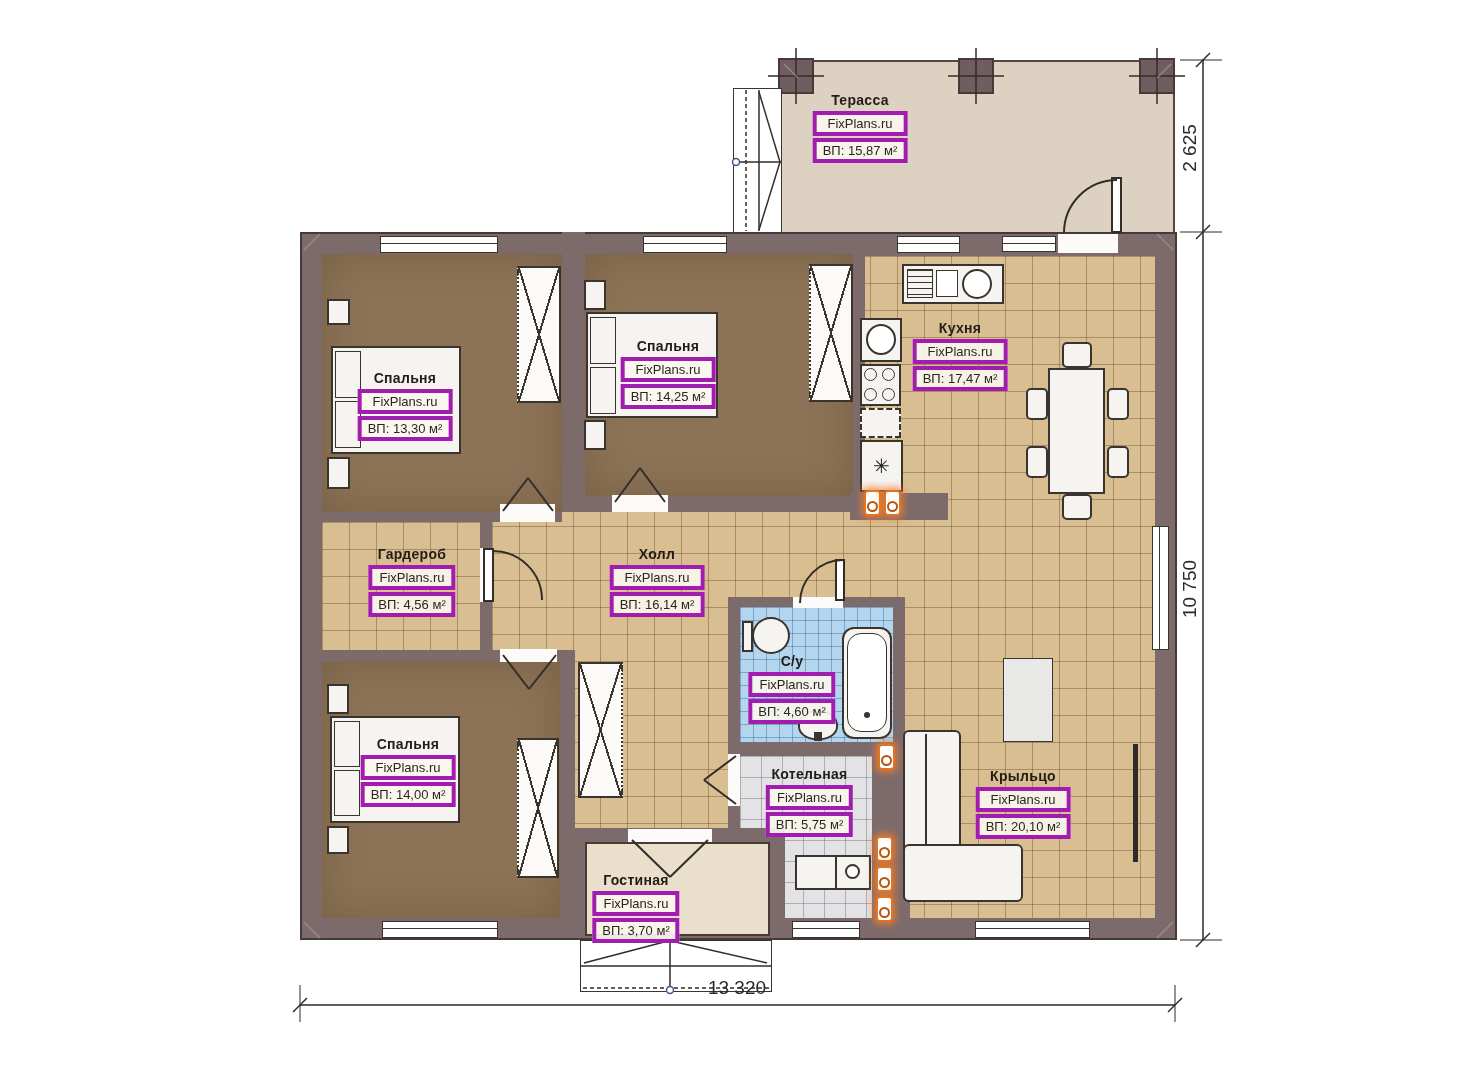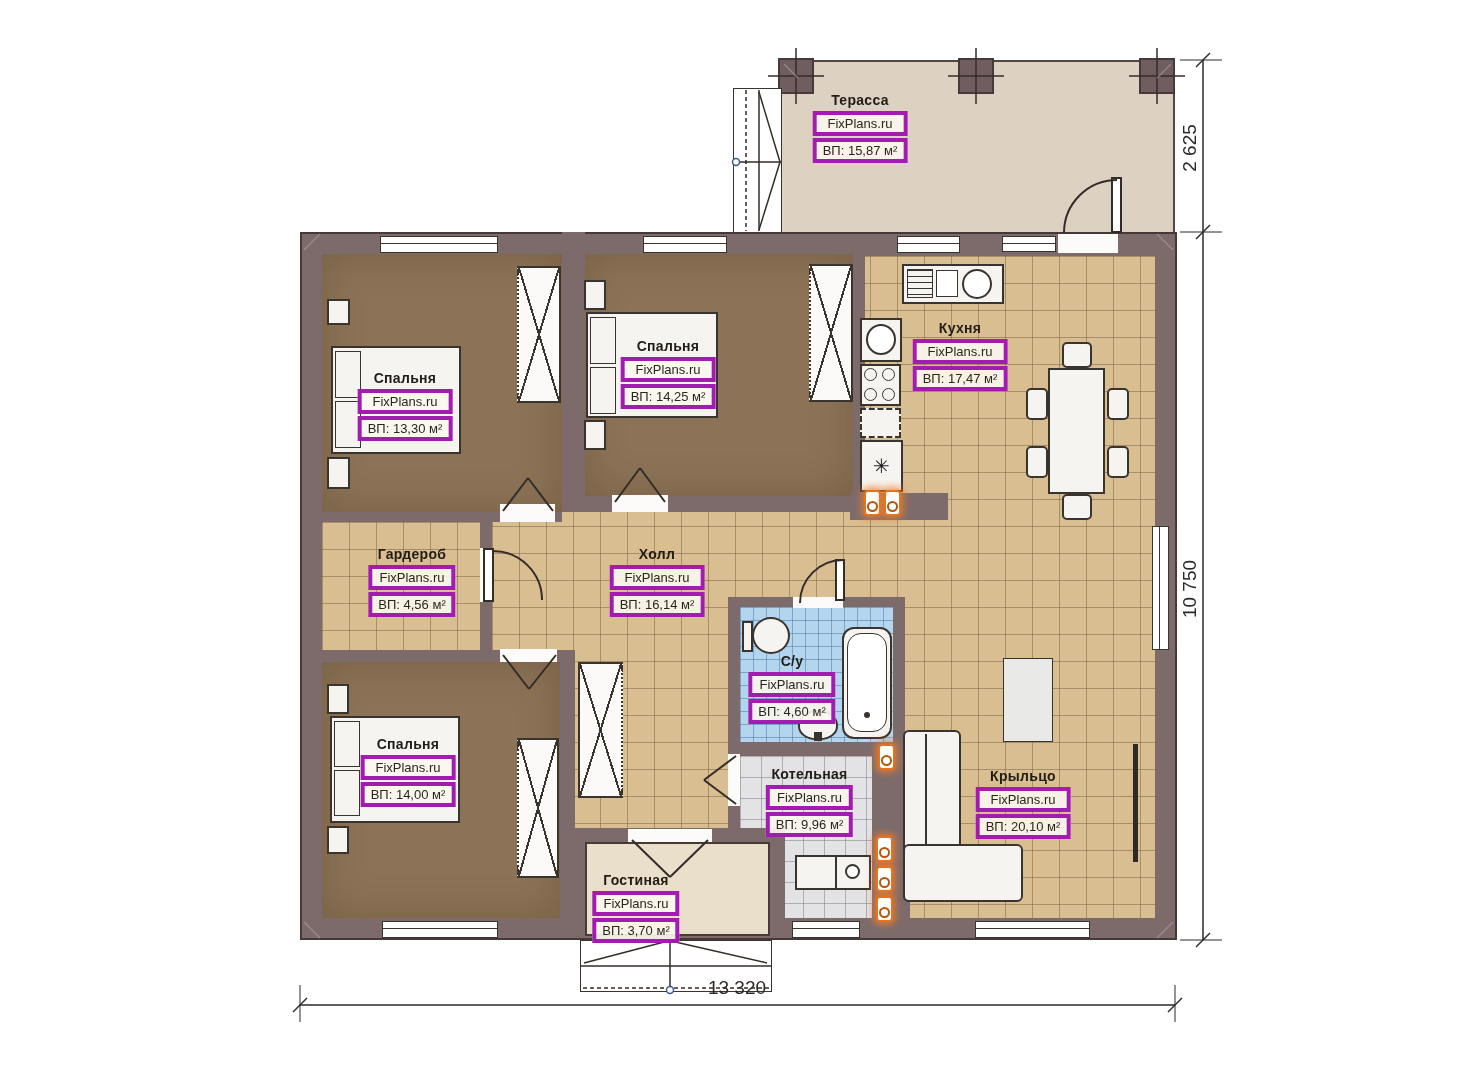--- a/index.html
+++ b/index.html
@@ -289,21 +289,21 @@
     <div class="rl-box">ВП: 16,14 м²</div>
   </div>
   <div class="room-label" style="left:792px;top:633px;margin-top:20px;">
     <div class="rl-name">С/у</div>
     <div class="rl-box">FixPlans.ru</div>
     <div class="rl-box">ВП: 4,60 м²</div>
   </div>
   <div class="room-label" style="left:802px;top:766px;padding-left:15px;">
     <div class="rl-name">Котельная</div>
     <div class="rl-box">FixPlans.ru</div>
-    <div class="rl-box">ВП: 9,96 м²</div>
+    <div class="rl-box">ВП: 5,75 м²</div>
   </div>
   <div class="room-label" style="left:1023px;top:768px;">
     <div class="rl-name">Крыльцо</div>
     <div class="rl-box">FixPlans.ru</div>
     <div class="rl-box">ВП: 20,10 м²</div>
   </div>
   <div class="room-label" style="left:408px;top:736px;">
     <div class="rl-name">Спальня</div>
     <div class="rl-box">FixPlans.ru</div>
     <div class="rl-box">ВП: 14,00 м²</div>

